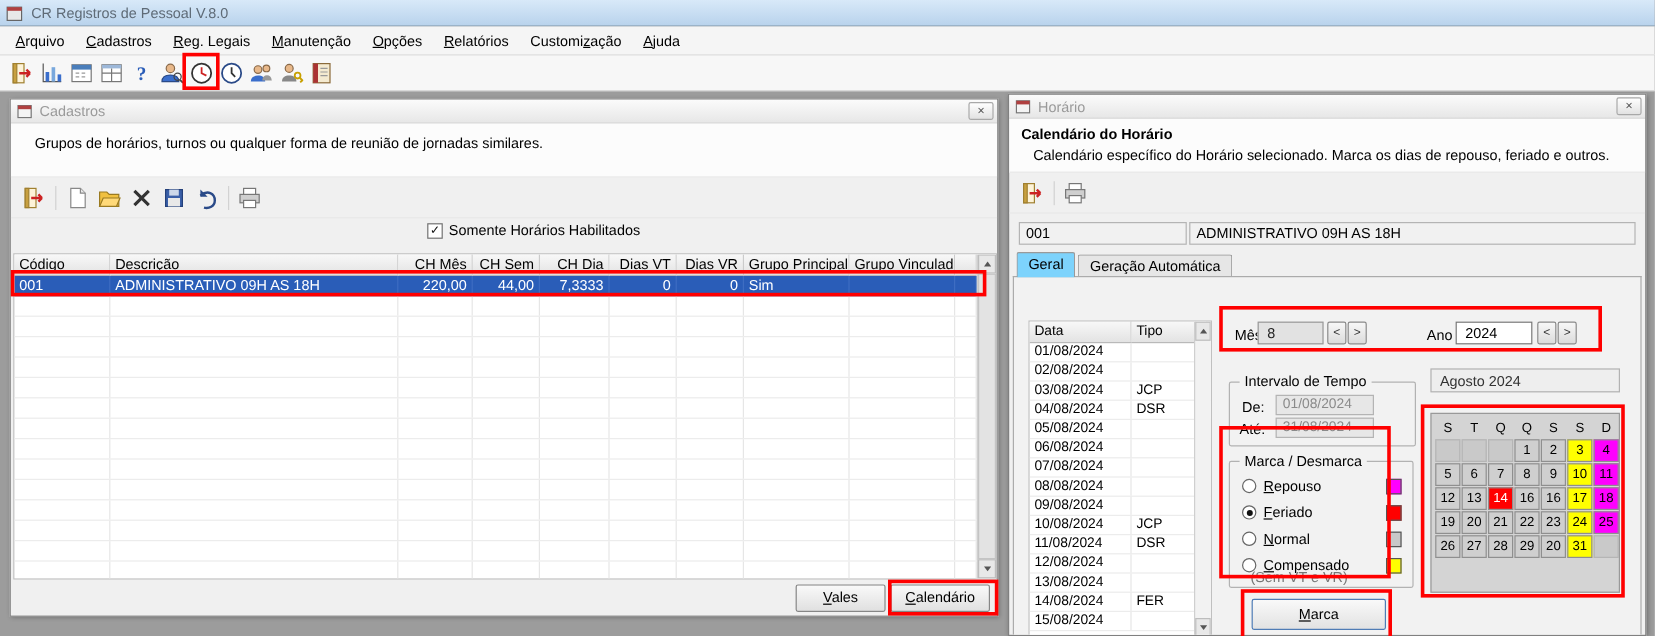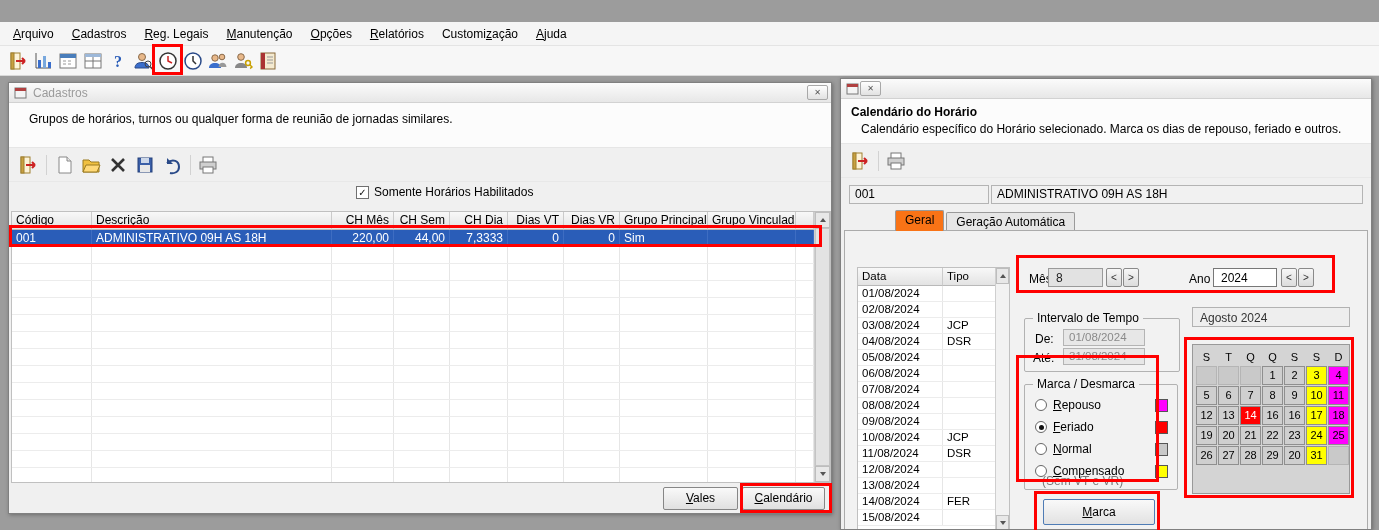--- a/index.html
+++ b/index.html
@@ -50,21 +50,21 @@
 .sb-thumb{position:absolute;left:0;top:16px;bottom:16px;width:15px;background:#e3e3e3;border:1px solid #c4c4c4;}
 .pushbtn{position:absolute;height:23px;background:linear-gradient(#f9f9f9,#e0e0e0);border:1px solid #868686;border-radius:2px;font:12px "Liberation Sans",sans-serif;text-align:center;line-height:21px;}
 #btn-vales{right:93px;top:404px;width:75px;}
 #btn-calendario{right:6px;top:404px;width:83px;}
 
 .fieldbox{position:absolute;height:19px;background:#f1f1f1;border:1px solid #b4b4b4;line-height:17px;padding:0 5px;overflow:hidden;}
 #hor-code{left:8px;top:106px;width:140px;}
 #hor-name{left:150px;top:106px;width:372px;}
 #hor-tabs{position:absolute;left:6px;top:131px;height:21px;display:flex;align-items:flex-end;}
 .tab{border:1px solid #9a9a9a;border-bottom:none;background:#e6e6e6;padding:2px 9px 2px;margin-right:2px;border-radius:2px 2px 0 0;height:19px;}
-.tab.active{background:#f97316;height:21px;z-index:2;position:relative;margin-left:48px;}
+.tab.active{background:#7dd3fc;height:21px;z-index:2;position:relative;}
 #hor-panel{position:absolute;left:3px;right:3px;top:151px;bottom:0;border:1px solid #ababab;border-bottom:none;background:#f2f2f2;}
 #hor-grid{position:absolute;left:12px;top:36px;width:153px;height:265px;background:#fff;border:1px solid #c0c0c0;overflow:hidden;font-size:11.5px;}
 #hor-grid .g-r{height:16px;}
 #hor-grid .g-c{line-height:15px;}
 .flabel{position:absolute;}
 #fld-mes{position:absolute;left:203px;top:37px;width:55px;height:19px;background:#e2e2e2;border:1px solid #9a9a9a;padding:2px 0 0 7px;color:#222;}
 #fld-ano{position:absolute;left:368px;top:37px;width:64px;height:19px;background:#fff;border:1px solid #777;padding:2px 0 0 7px;}
 #lbl-mes{left:184px;top:41px;}
 #lbl-ano{left:344px;top:41px;}
 .spin{position:absolute;width:16px;height:19px;background:linear-gradient(#f7f7f7,#dcdcdc);border:1px solid #8a8a8a;border-radius:2px;font-size:10px;text-align:center;line-height:17px;color:#333;}
@@ -100,20 +100,29 @@
 #ann-marcagrp{left:1016px;top:355px;width:143px;height:127px;}
 #ann-calendar{left:1184px;top:337px;width:170px;height:161px;}
 #ann-marcabtn{left:1034px;top:491px;width:126px;height:45px;}
 u{text-decoration:underline;}
 </style>
 </head>
 <body>
 
 <div id="screen">
 
+  <div id="titlebar">
+    <span class="appico">
+        <svg width="14" height="14">
+          <rect x="1" y="2" width="12" height="11" fill="#e8e8e8" stroke="#666"></rect>
+          <rect x="1" y="2" width="12" height="3" fill="#b04040"></rect>
+        </svg>
+      </span>
+    <span class="apptitle">CR Registros de Pessoal V.8.0</span>
+  </div>
   <div id="menubar">
       <div class="menu-item"><u>A</u>rquivo</div>
       <div class="menu-item"><u>C</u>adastros</div>
       <div class="menu-item"><u>R</u>eg. Legais</div>
       <div class="menu-item"><u>M</u>anutenção</div>
       <div class="menu-item"><u>O</u>pções</div>
       <div class="menu-item"><u>R</u>elatórios</div>
       <div class="menu-item">Customi<u>z</u>ação</div>
       <div class="menu-item"><u>A</u>juda</div>
     </div>
@@ -509,20 +518,21 @@
   </div>
 
   <div id="win-hor" class="win">
     <div class="wtitle">
       <span class="wico">
           <svg width="13" height="13">
             <rect x="1" y="2" width="11" height="10" fill="#f4f4f4" stroke="#777"></rect>
             <rect x="1" y="2" width="11" height="3" fill="#b04040"></rect>
           </svg>
         </span>
+      <span class="wtitle-text">Horário</span>
       <span class="wclose"></span>
     </div>
     <div class="whead">
       <div class="whead-title">Calendário do Horário</div>
       <div class="whead-sub">Calendário específico do Horário selecionado. Marca os dias de repouso, feriado e outros.</div>
     </div>
     <div class="wtools" id="hor-tools">
         <div class="tbtn">
           <span class="ico">
             <svg width="20" height="20">

